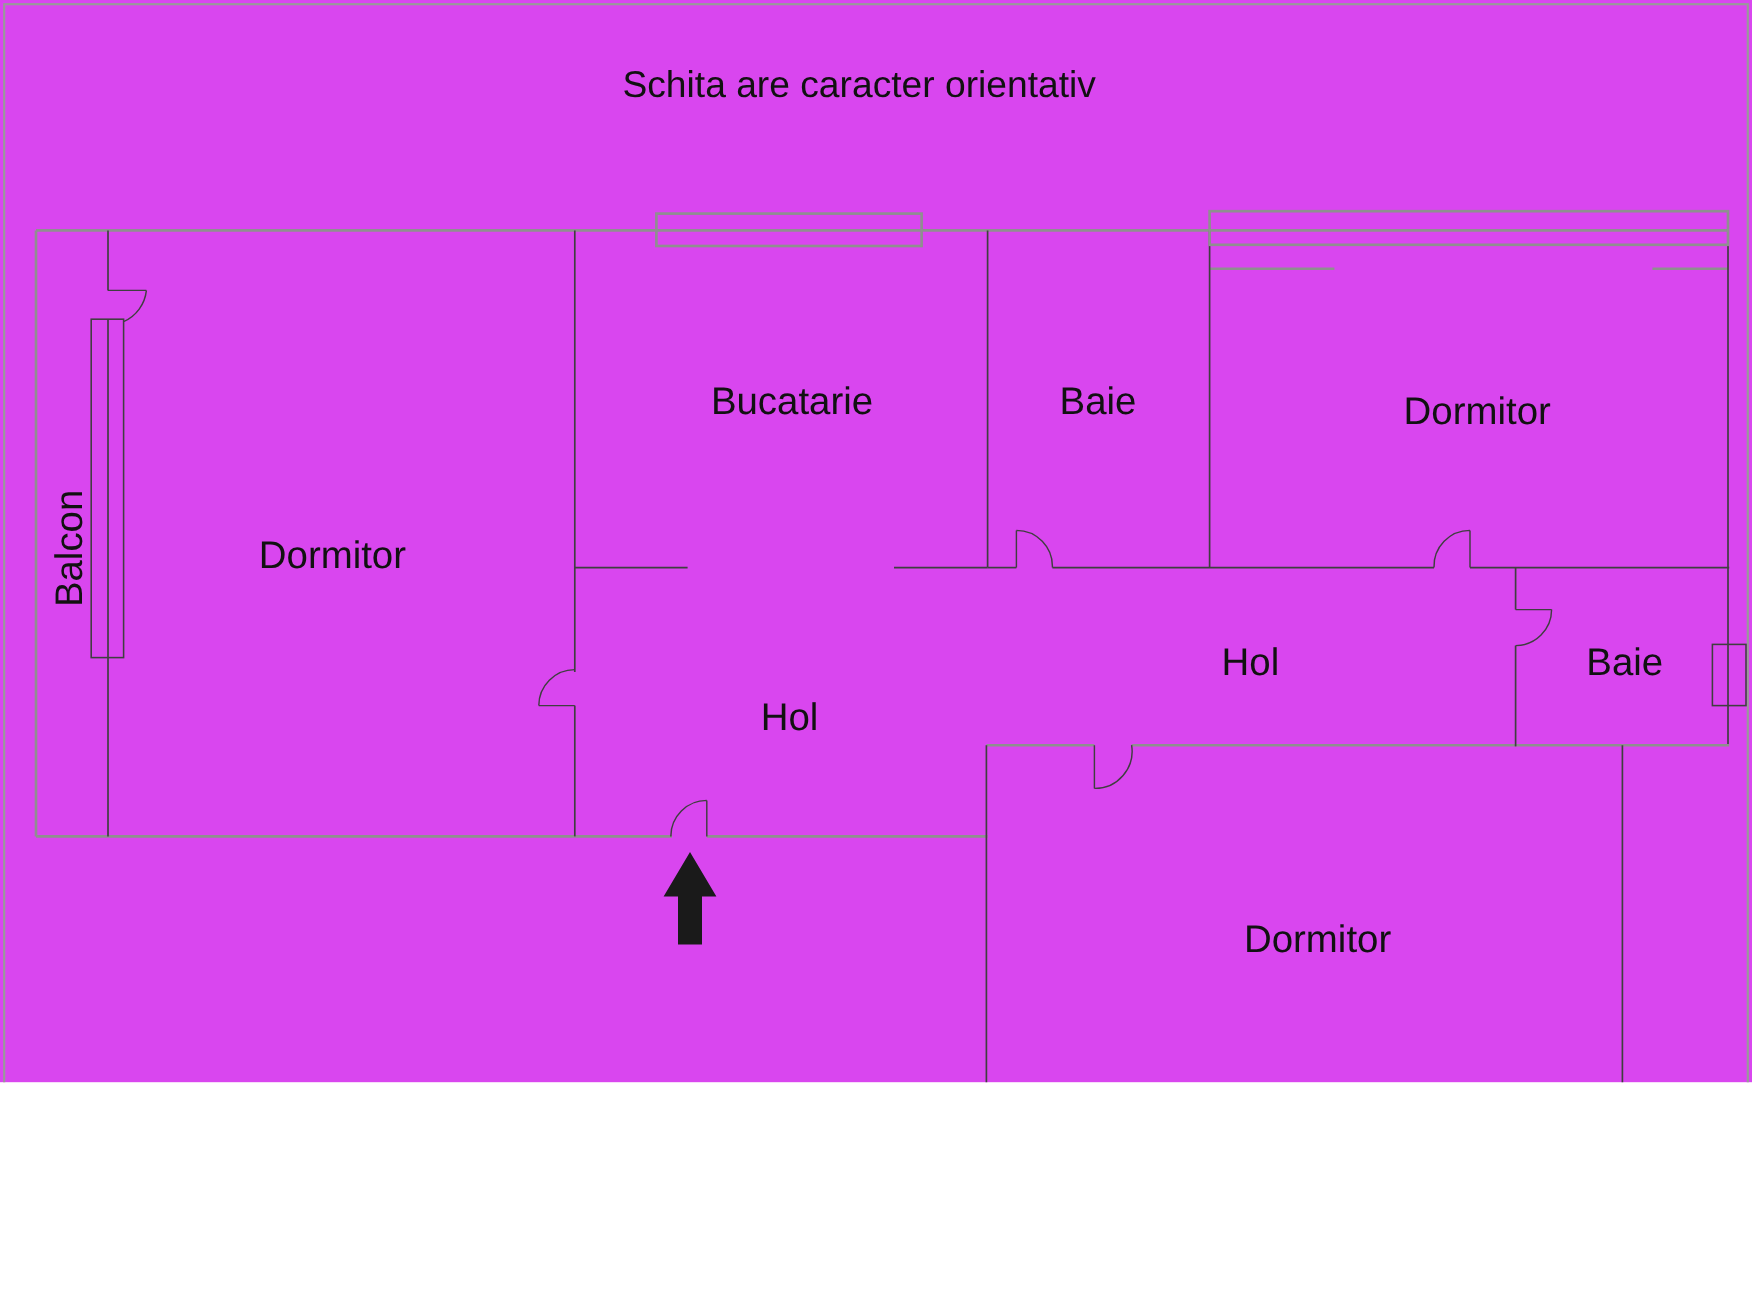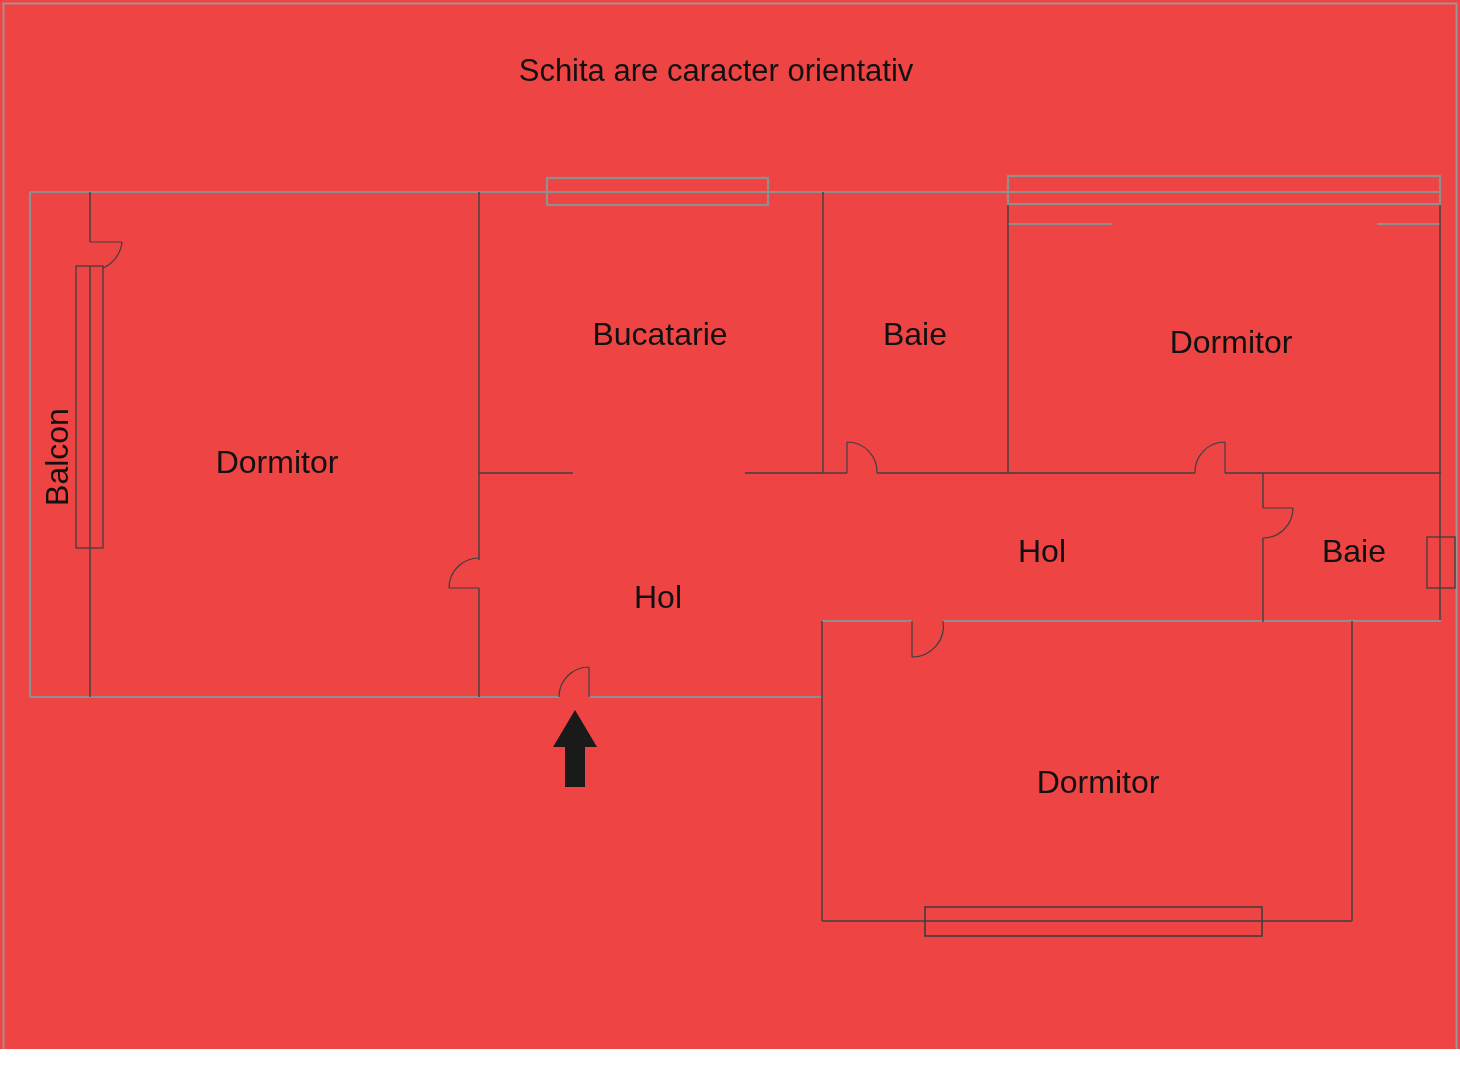--- a/index.html
+++ b/index.html
@@ -4,22 +4,22 @@
 <style>
   html, body {
     margin: 0;
     padding: 0;
     background: #ffffff;
     font-family: "Liberation Sans", sans-serif;
   }
   .page {
     position: relative;
     width: 1460px;
-    height: 1049px;
-    background: #ef4444;
+    height: 902px;
+    background: #d946ef;
     overflow: hidden;
   }
   svg { display: block; }
   .wall-gray {
     stroke: #8f8f8f;
     stroke-width: 2.2;
     fill: none;
   }
   .wall-dark {
     stroke: #3f3f3f;

